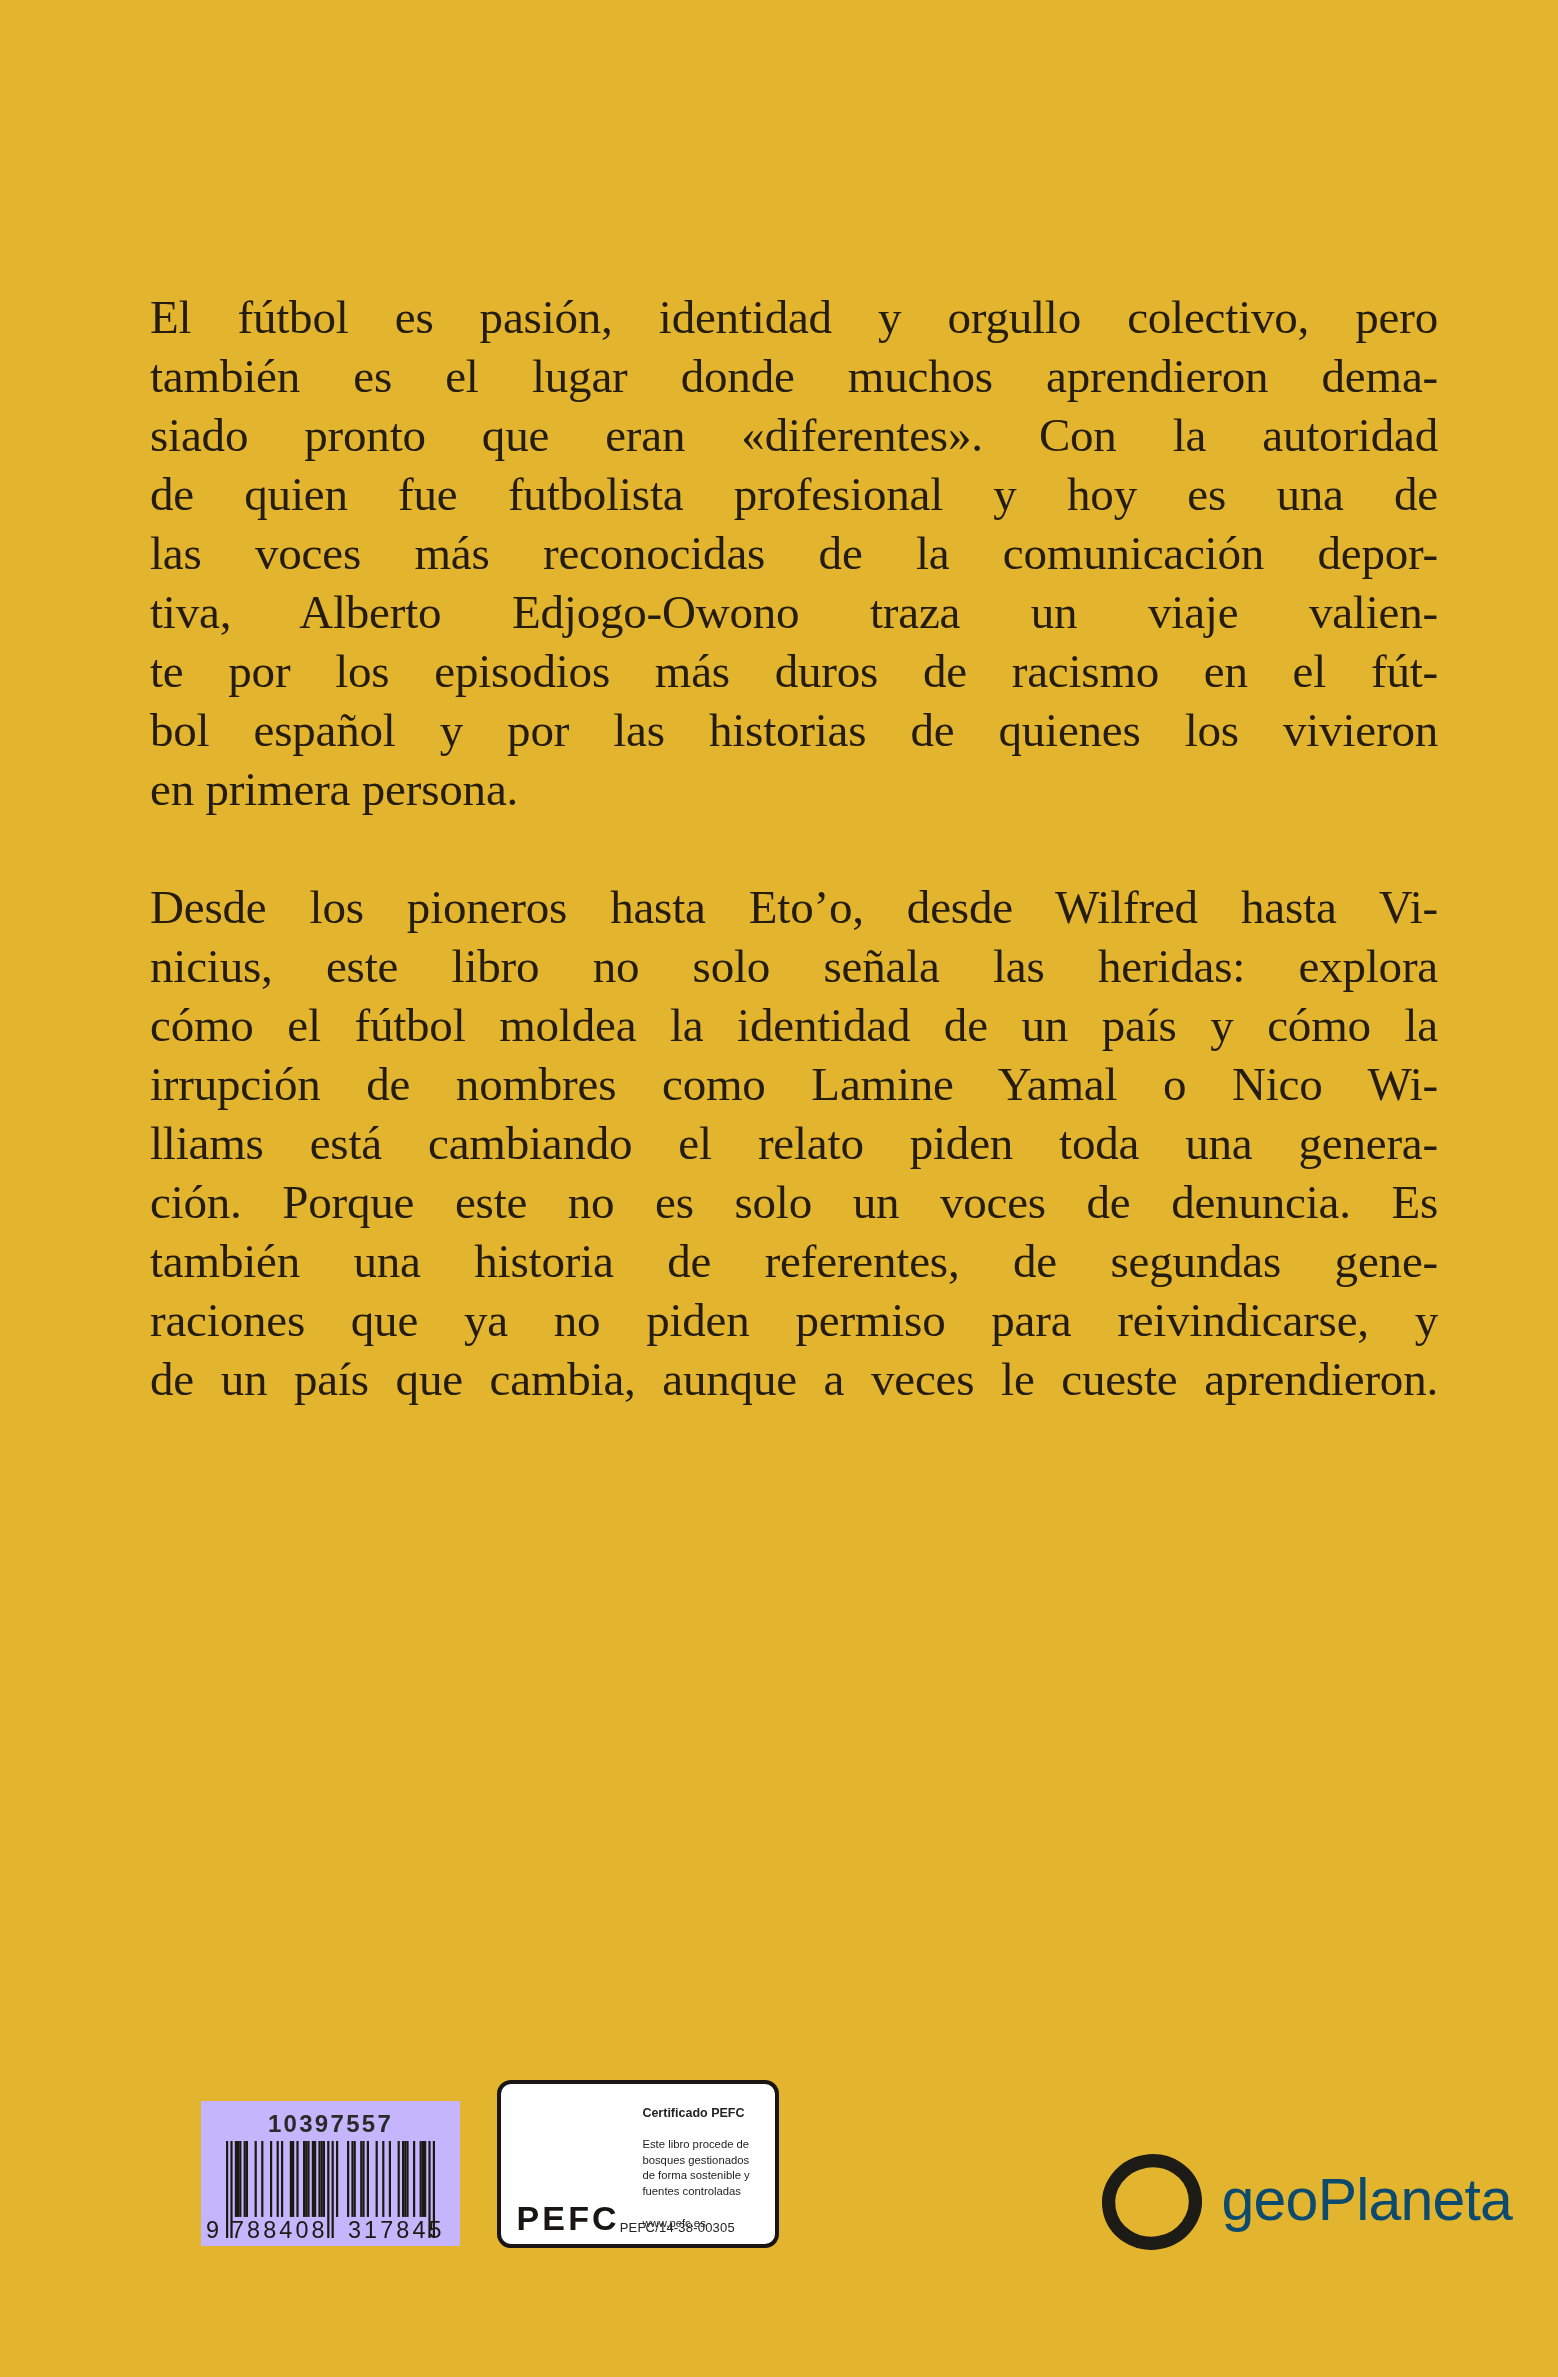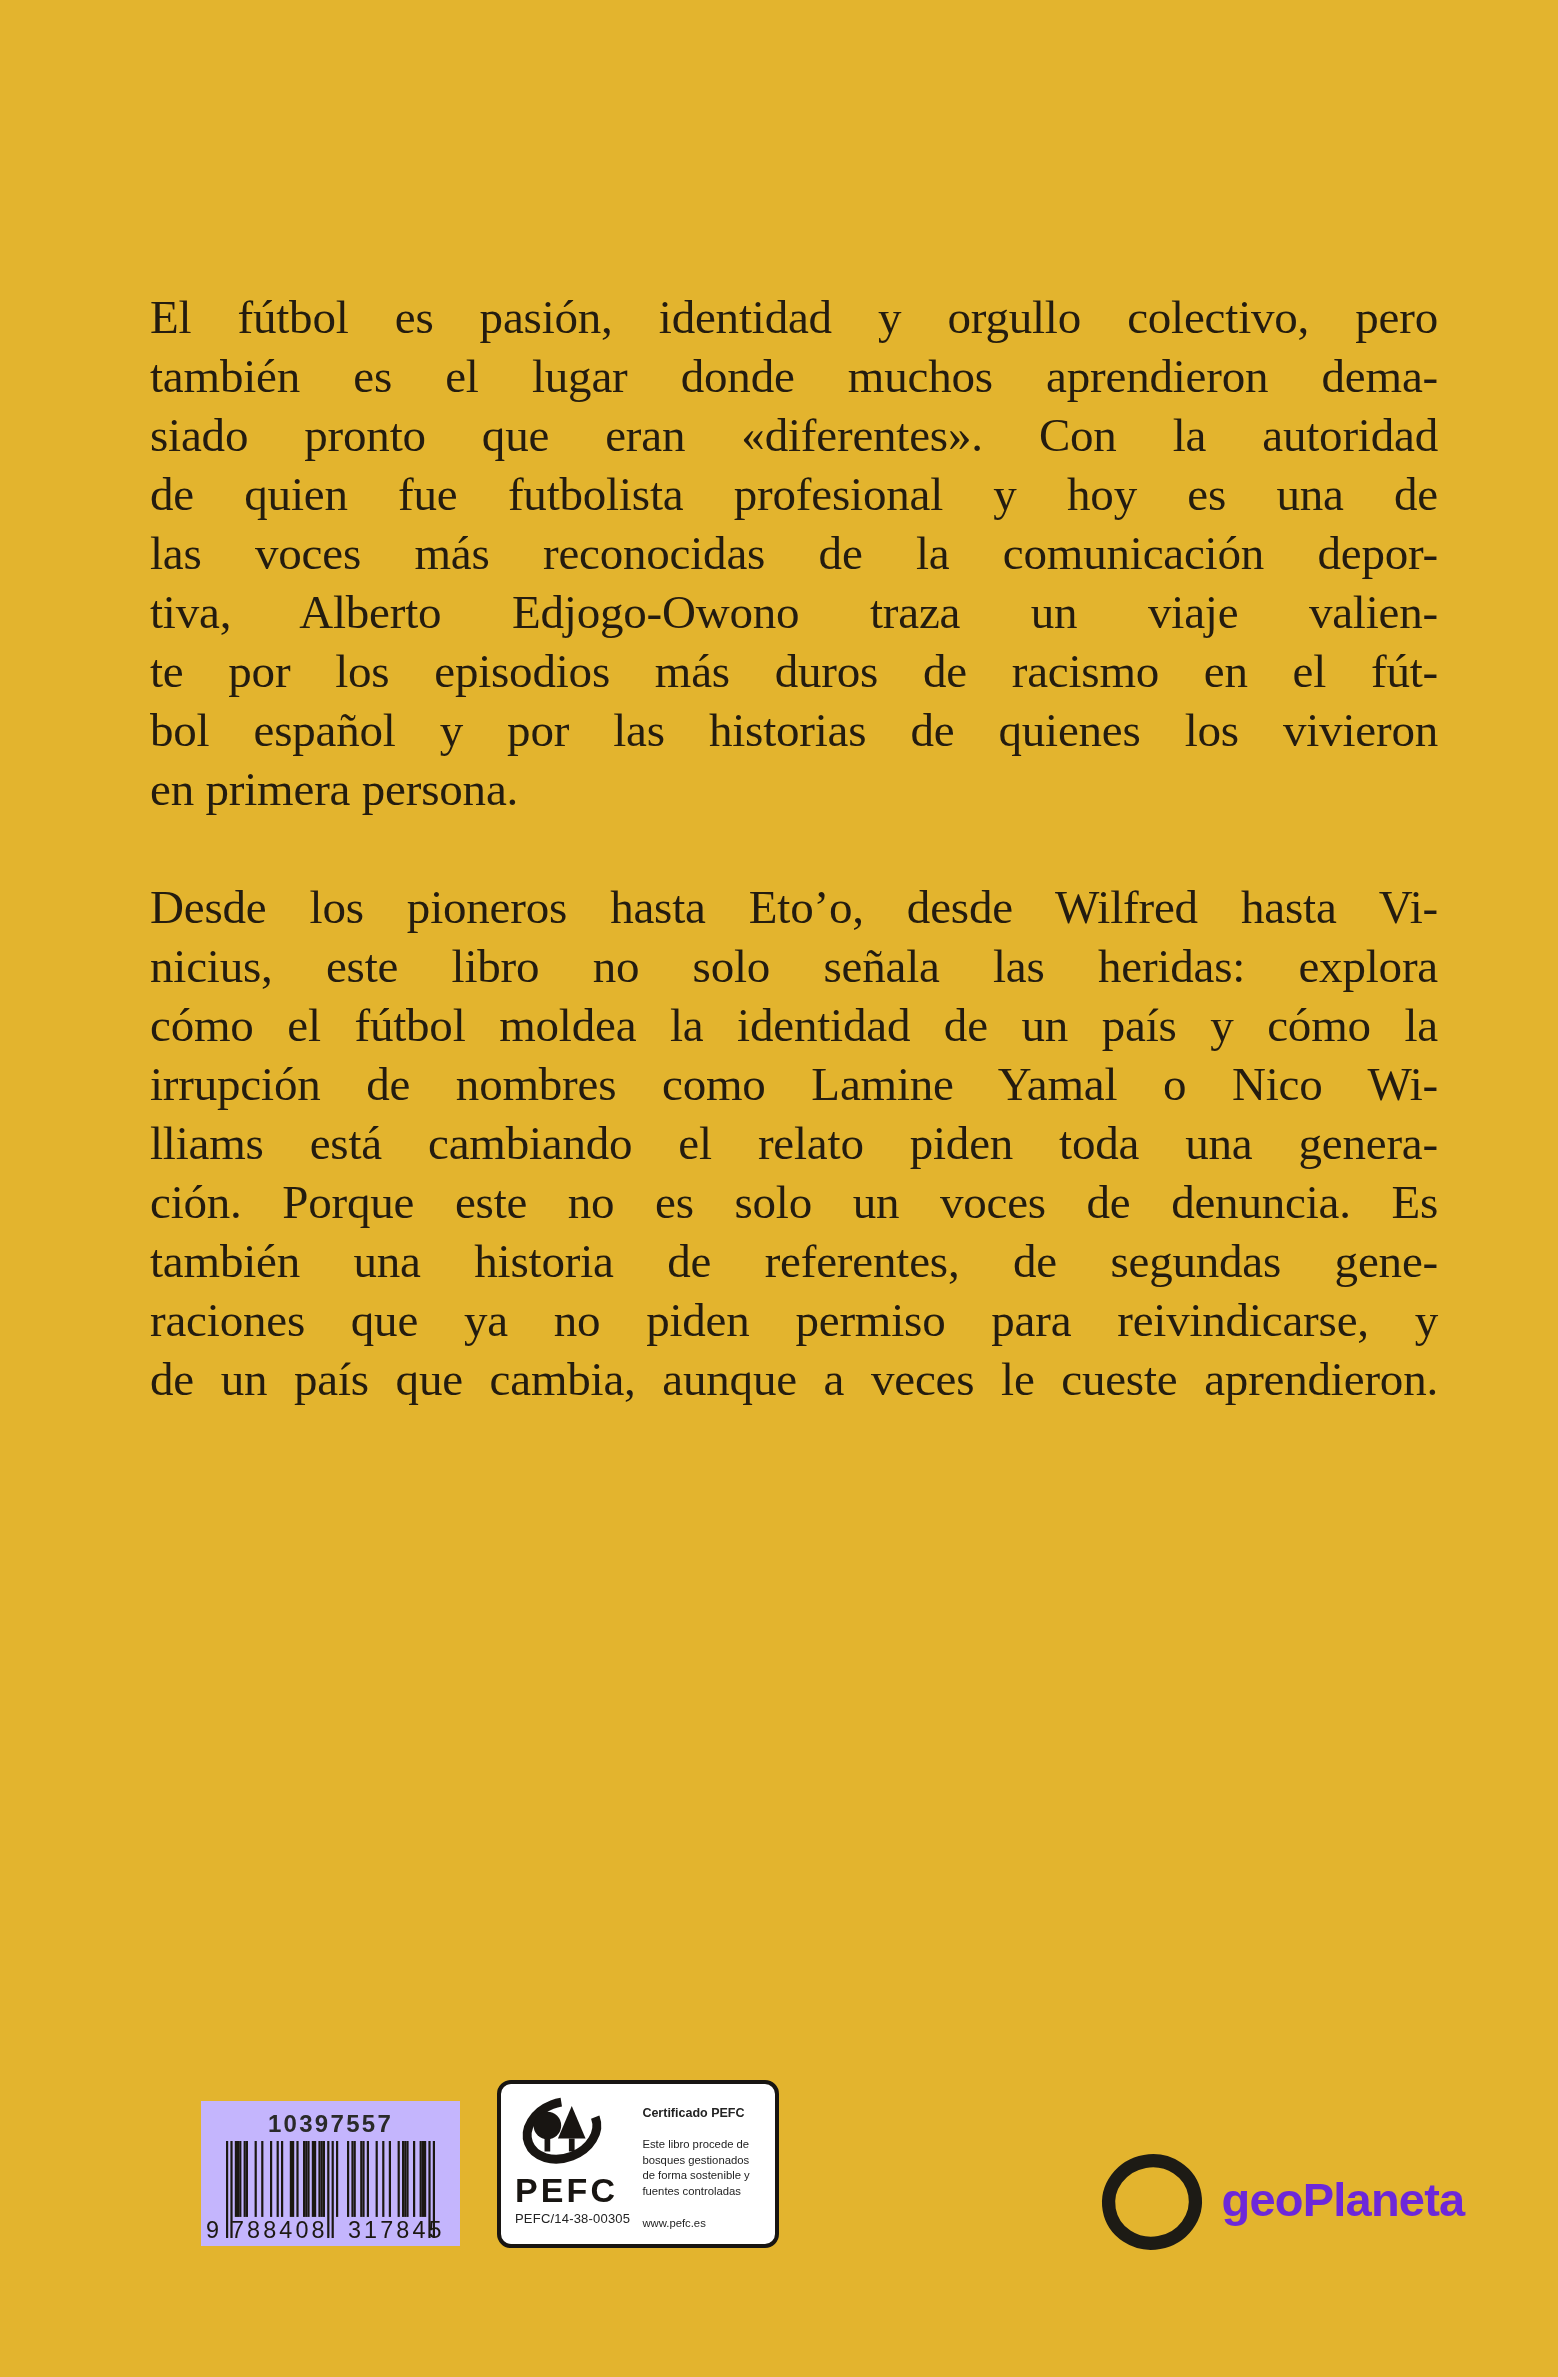--- a/index.html
+++ b/index.html
@@ -62,21 +62,21 @@
   .pefc-label{
     position:absolute;left:497px;top:2080px;
     width:282px;height:168px;
     box-sizing:border-box;
     background:#ffffff;
     border:4.7px solid #181512;
     border-radius:14px;
     display:flex;
     padding:9.4px 11px 9.4px 14px;
   }
-  .pefc-left{width:118px;flex:none;display:flex;flex-direction:column;align-items:flex-start;}
+  .pefc-left{width:118px;flex:none;display:flex;flex-direction:row;align-items:flex-end;}
   .pefc-left svg{width:90px;height:78px;margin-left:1.6px;}
   .pefc-word{
     font-size:34px;font-weight:bold;color:#181512;
     letter-spacing:3.1px;line-height:1;margin-top:1.6px;
   }
   .pefc-license{
     font-size:13px;color:#232323;margin-top:3.9px;letter-spacing:0.2px;white-space:nowrap;
   }
   .pefc-right{
     margin-left:9.4px;padding-top:12.5px;width:134px;
@@ -87,21 +87,21 @@
   .pefc-url{margin-top:17px;}
 
   
   .publisher{
     position:absolute;left:1098px;top:2150px;
     display:flex;align-items:center;
   }
   .publisher svg{width:108px;height:104px;flex:none;}
   .publisher-name{
     margin-left:15.6px;
-    font-size:47px;font-weight:bold;color:#6d28d9;
+    font-size:59px;font-weight:normal;color:#0c4a6e;
     letter-spacing:-0.8px;
     padding-bottom:4.7px;
   }
 </style>
 </head>
 <body>
 
 <div class="cover">
 
   <main class="synopsis">

